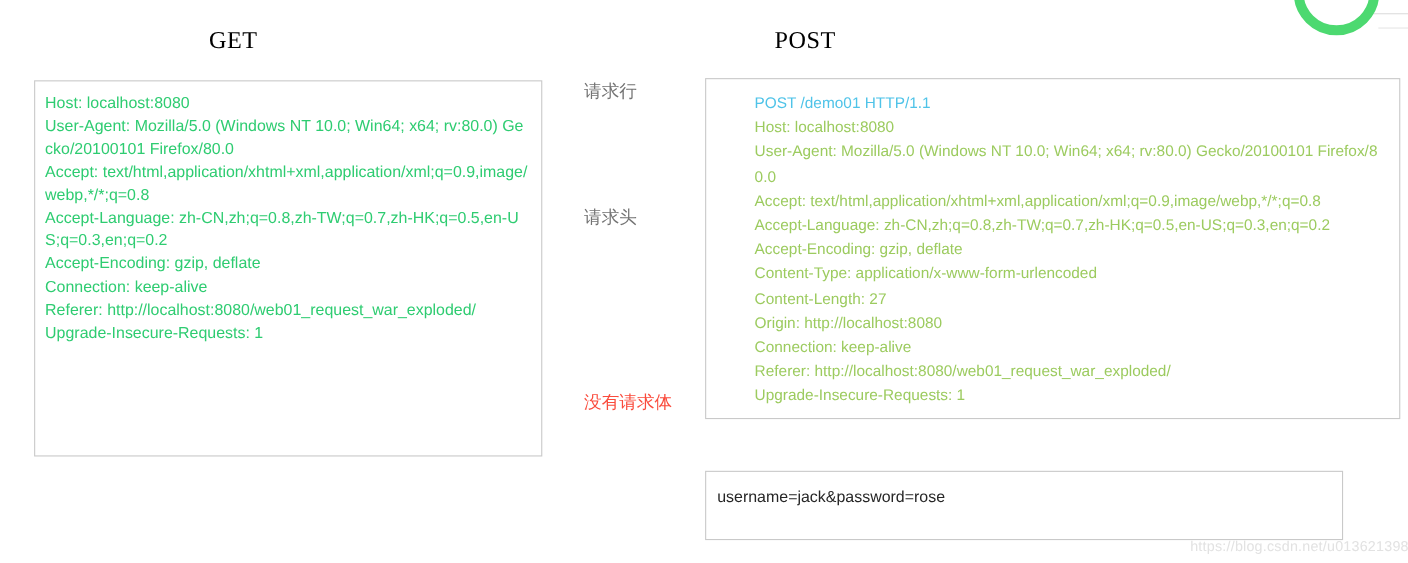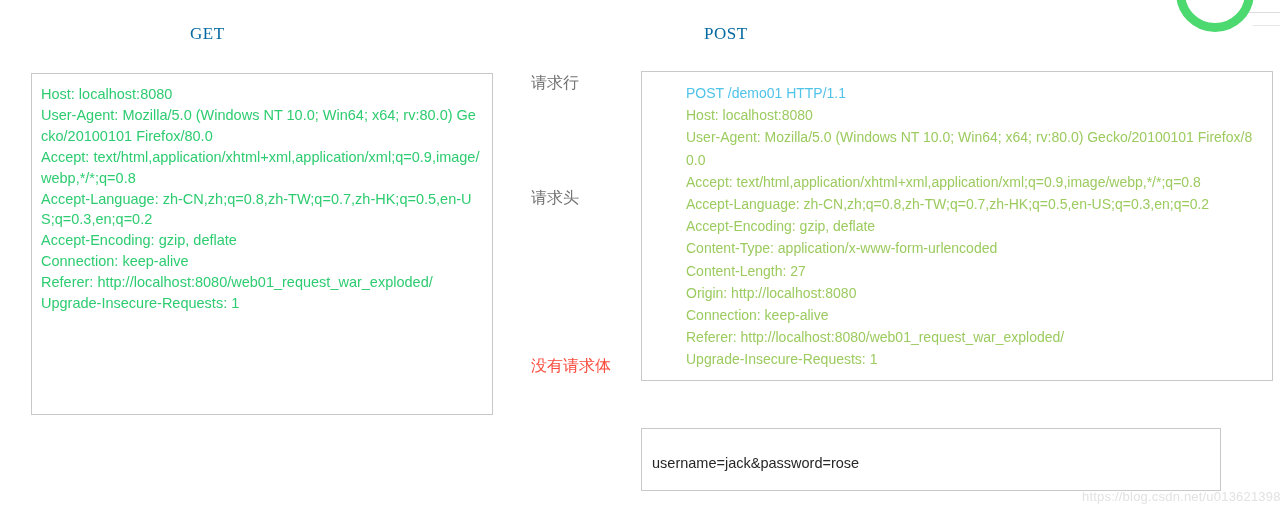--- a/index.html
+++ b/index.html
@@ -49,22 +49,22 @@
     width: 27px;
     height: 1px;
     background: #e6e6e6;
     z-index: 1;
   }
 
   
   .title {
     position: absolute;
     font-family: "Liberation Serif", serif;
-    font-size: 17px;
-    color: #0369a1;
+    font-size: 22px;
+    color: #000000;
     letter-spacing: 0.5px;
     white-space: nowrap;
   }
   .title-get  { left: 190px; top: 24px; }
   .title-post { left: 704px; top: 24px; }
 
   
   .panel {
     position: absolute;
     box-sizing: border-box;
@@ -78,21 +78,21 @@
     padding: 10px 12px 8px 9px;
   }
   .panel-post {
     left: 641px; top: 71px;
     width: 632px; height: 310px;
     padding: 10px 12px 8px 8px;
   }
   .panel-body {
     left: 641px; top: 428px;
     width: 580px; height: 63px;
-    padding: 24px 12px 8px 10px;
+    padding: 13px 12px 8px 10px;
   }
 
   
   .http {
     font-family: "Liberation Sans", sans-serif;
     font-size: 14.5px;
     line-height: 21px;
     white-space: pre-wrap;
     word-break: break-all;
   }

